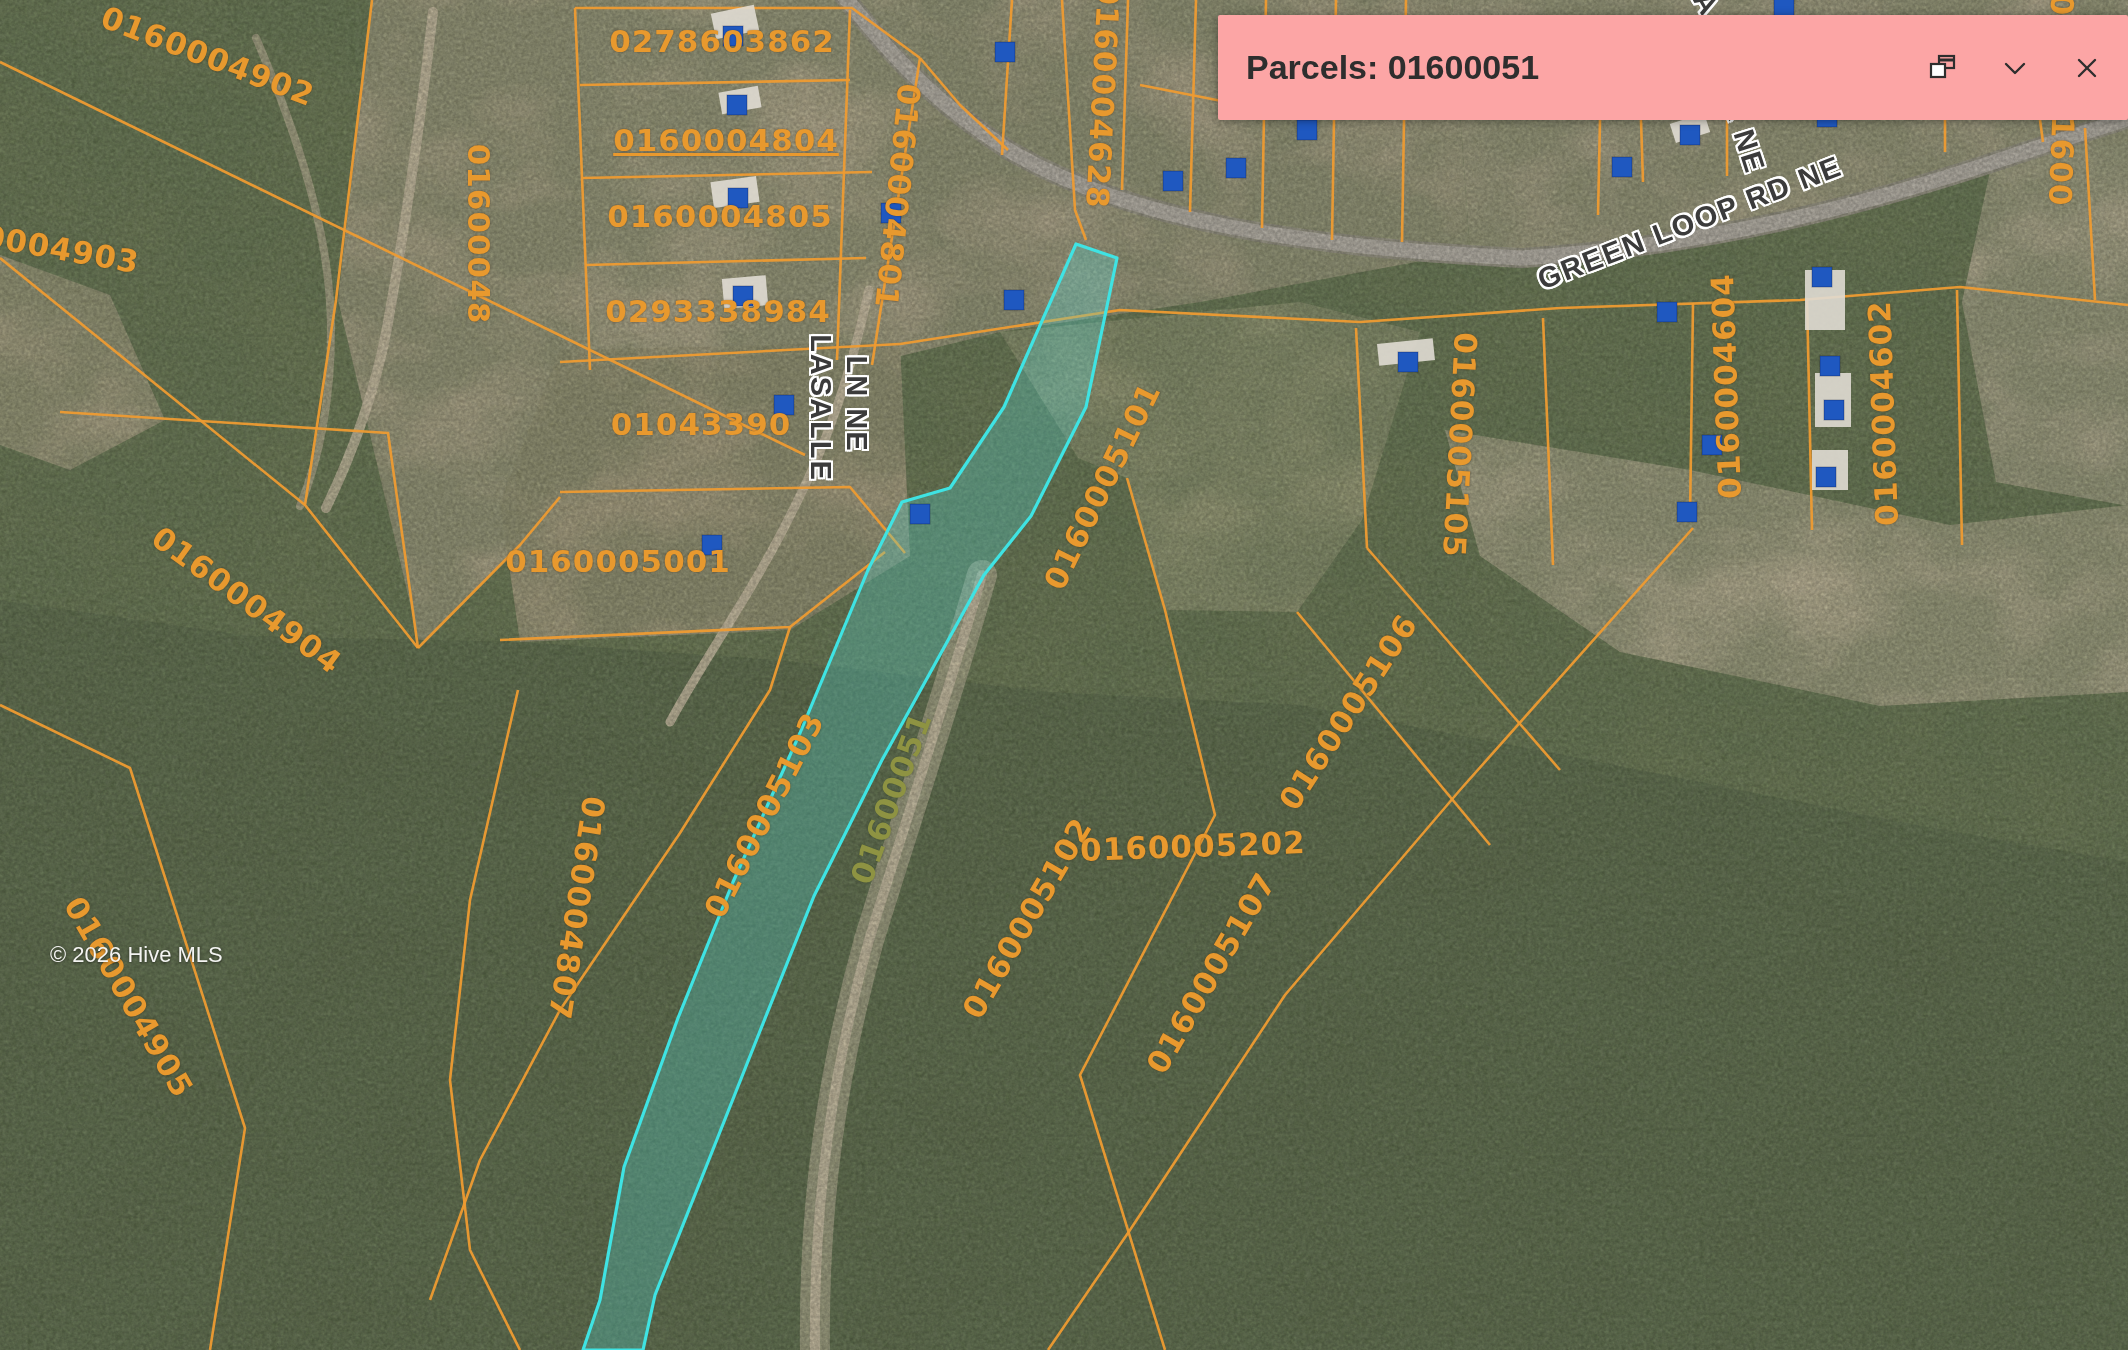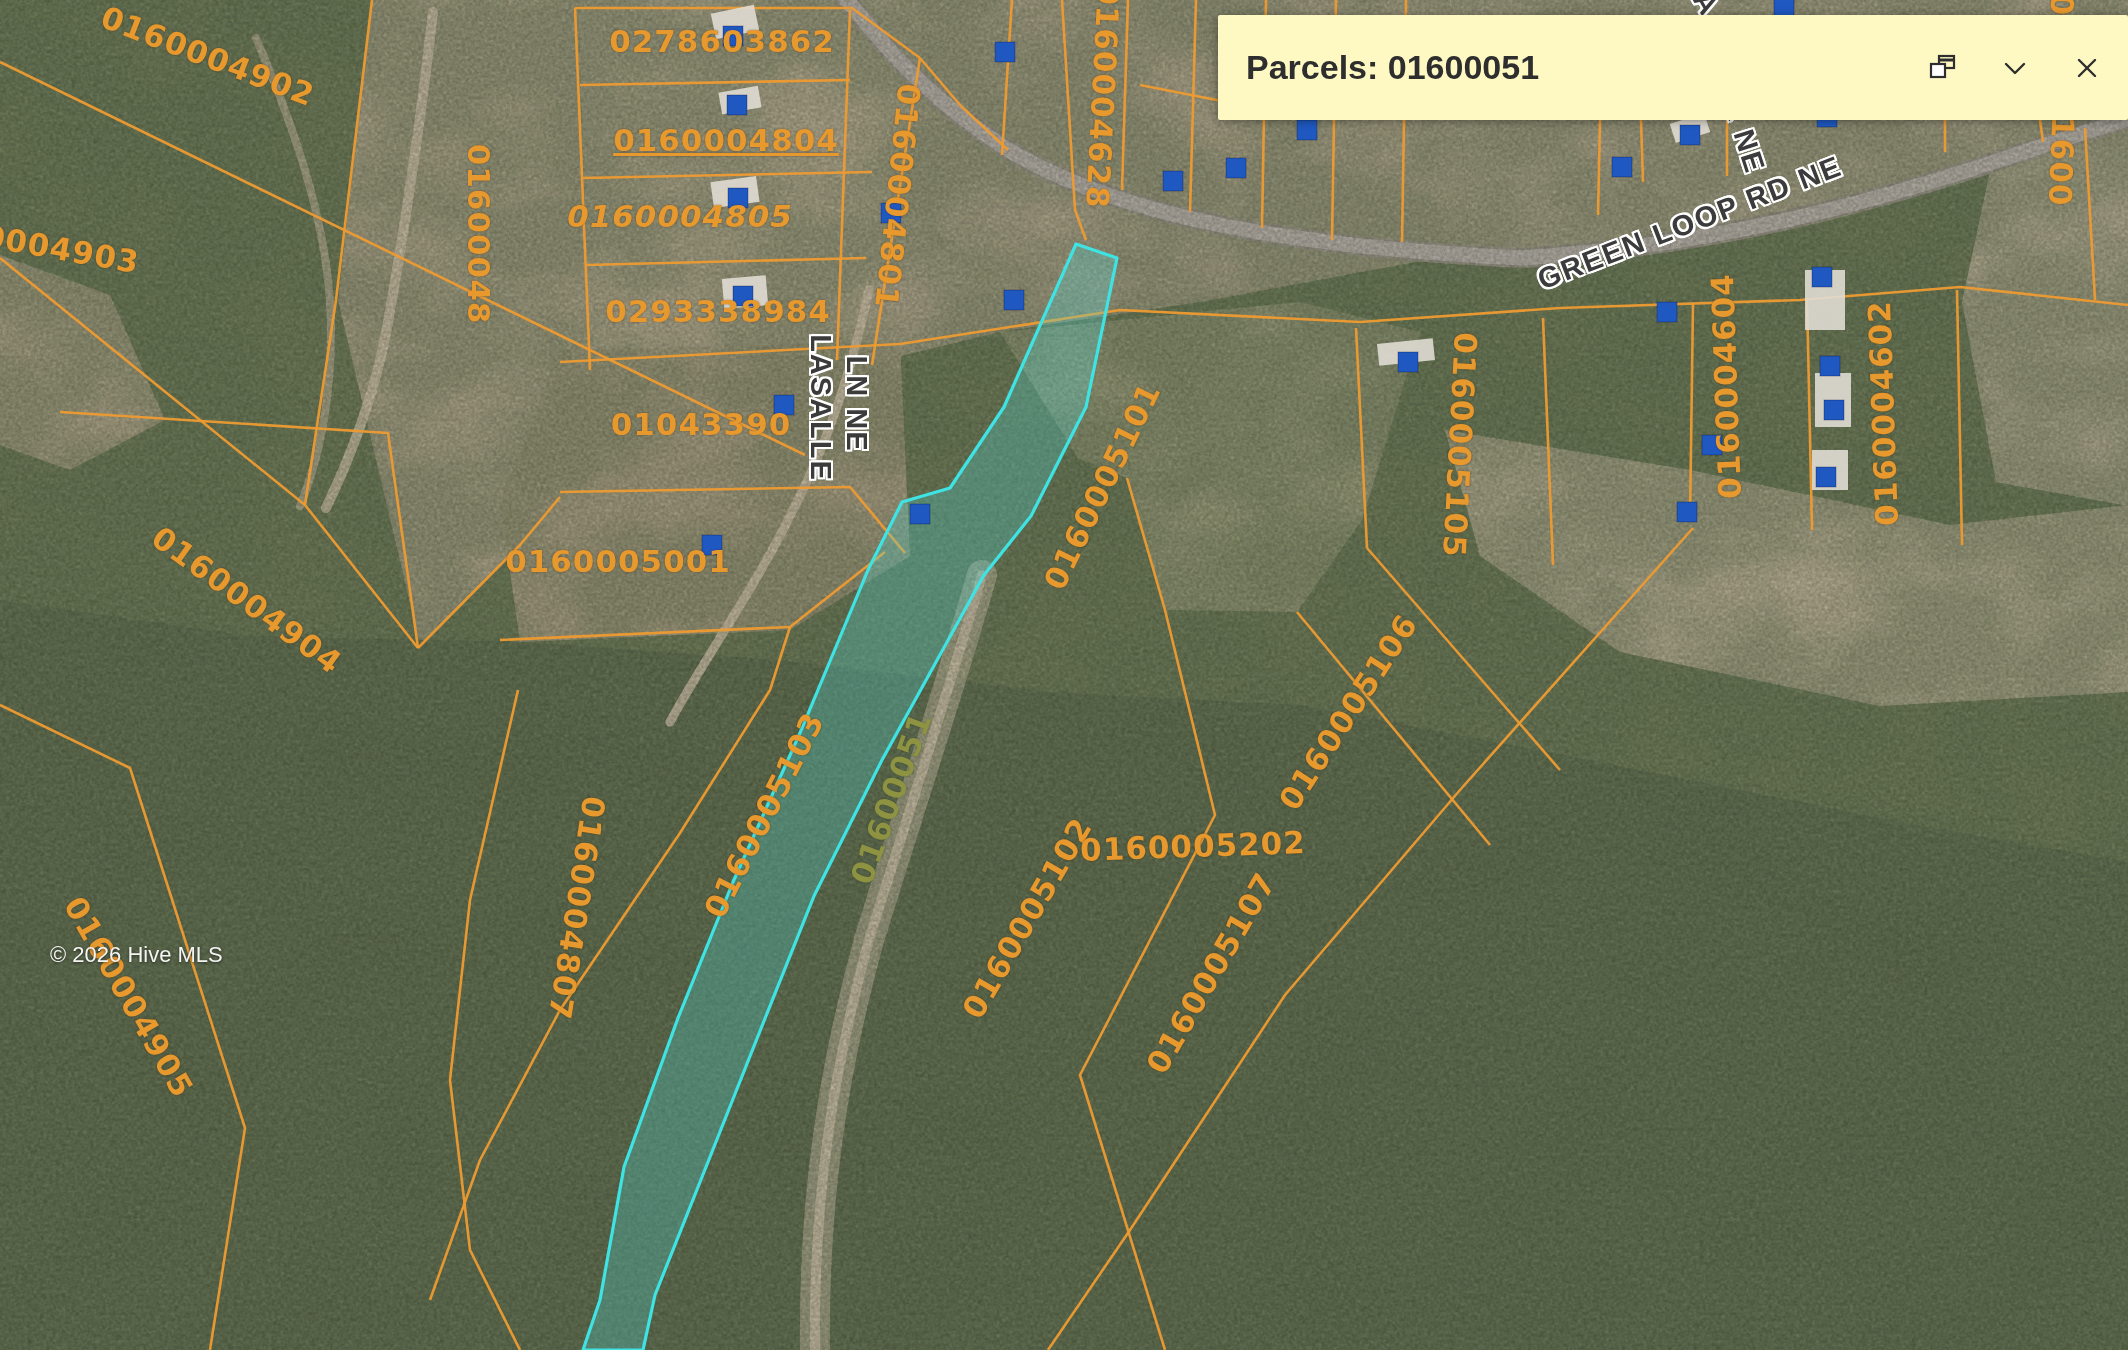--- a/index.html
+++ b/index.html
@@ -9,21 +9,21 @@
   #label-layer{position:absolute;left:0;top:0;width:100%;height:100%;pointer-events:none;}
   .plbl{position:absolute;white-space:nowrap;font-weight:700;letter-spacing:1px;
         color:#E8992E;text-shadow:0 0 2px rgba(50,25,0,.45);font-size:31px;}
   .plbl.hl{color:#8e9342;text-shadow:0 0 2px rgba(20,40,20,.35);}
   .rlbl{position:absolute;white-space:nowrap;font-weight:700;letter-spacing:2px;color:#3b3b3b;
         font-family:"Liberation Sans",sans-serif;
         text-shadow:-2px -2px 0 #fff,2px -2px 0 #fff,-2px 2px 0 #fff,2px 2px 0 #fff,
                     0 -2px 0 #fff,0 2px 0 #fff,-2px 0 0 #fff,2px 0 0 #fff;}
   #watermark{position:absolute;left:10px;top:942px;font-size:22px;color:#f4f4f2;
              font-family:"Liberation Sans",sans-serif;text-shadow:0 1px 3px rgba(0,0,0,.55);margin-left:40px;}
-  #popup{position:absolute;left:1218px;top:15px;width:910px;height:105px;background:#fef9c3;
+  #popup{position:absolute;left:1218px;top:15px;width:910px;height:105px;background:#fca5a5;
          border-radius:2px;box-shadow:0 1px 8px rgba(0,0,0,.38);display:flex;align-items:center;
          font-family:"Liberation Sans",sans-serif;z-index:50;}
   #popup-title{font-size:34px;font-weight:700;color:#2e2e2e;margin-left:28px;flex:1;}
   .pbtn{width:38px;height:38px;margin-right:34px;background:none;border:none;padding:0;
         display:flex;align-items:center;justify-content:center;cursor:pointer;}
   .pbtn:last-child{margin-right:22px;}
   .pbtn svg{display:block;}
 </style>
 </head>
 <body>
@@ -154,21 +154,21 @@
         <rect x="1774" y="-4" width="20" height="20" fill="#1F58C0" stroke="rgba(0,10,50,0.3)" stroke-width="1"></rect>
       </g>
   </svg>
 
   <div id="label-layer">
       <div class="plbl" style="left: 208px; top: 56px; transform: translate(-50%, -50%) rotate(21deg);">0160004902</div>
       <div class="plbl" style="left: 28px; top: 243px; transform: translate(-50%, -50%) rotate(10deg);">0160004903</div>
       <div class="plbl" style="left: 479px; top: 234px; transform: translate(-50%, -50%) rotate(90deg);">01600048</div>
       <div class="plbl" style="left: 722px; top: 41px; transform: translate(-50%, -50%) rotate(0deg);">0278603862</div>
       <div class="plbl" style="left: 726px; top: 140px; transform: translate(-50%, -50%) rotate(0deg); text-decoration: underline;">0160004804</div>
-      <div class="plbl" style="left: 680px; top: 216px; transform: translate(-50%, -50%) rotate(0deg); font-style: italic;">0160004805</div>
+      <div class="plbl" style="left: 720px; top: 216px; transform: translate(-50%, -50%) rotate(0deg);">0160004805</div>
       <div class="plbl" style="left: 718px; top: 311px; transform: translate(-50%, -50%) rotate(0deg);">0293338984</div>
       <div class="plbl" style="left: 898px; top: 196px; transform: translate(-50%, -50%) rotate(96deg);">0160004801</div>
       <div class="plbl" style="left: 1103px; top: 96px; transform: translate(-50%, -50%) rotate(93deg);">0160004628</div>
       <div class="plbl" style="left: 701px; top: 424px; transform: translate(-50%, -50%) rotate(0deg);">01043390</div>
       <div class="plbl" style="left: 618px; top: 561px; transform: translate(-50%, -50%) rotate(0deg);">0160005001</div>
       <div class="plbl" style="left: 247px; top: 600px; transform: translate(-50%, -50%) rotate(36deg);">0160004904</div>
       <div class="plbl" style="left: 577px; top: 908px; transform: translate(-50%, -50%) rotate(99deg);">0160004807</div>
       <div class="plbl" style="left: 1102px; top: 486px; transform: translate(-50%, -50%) rotate(-64deg);">0160005101</div>
       <div class="plbl" style="left: 764px; top: 815px; transform: translate(-50%, -50%) rotate(-63deg);">0160005103</div>
       <div class="plbl hl" style="left: 891px; top: 798px; transform: translate(-50%, -50%) rotate(-70deg);">01600051</div>

